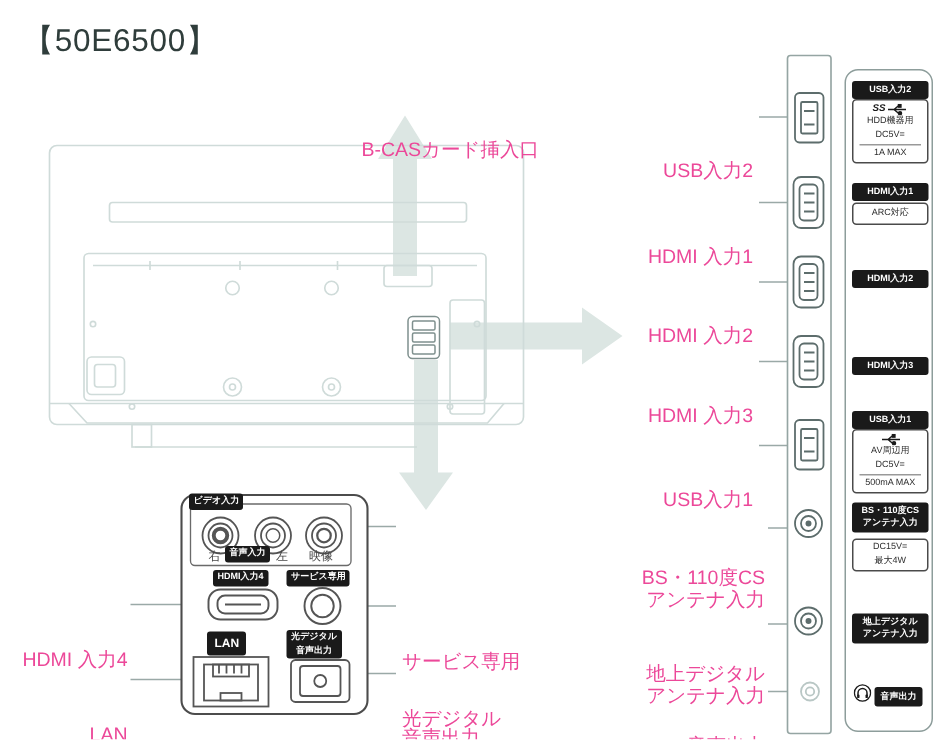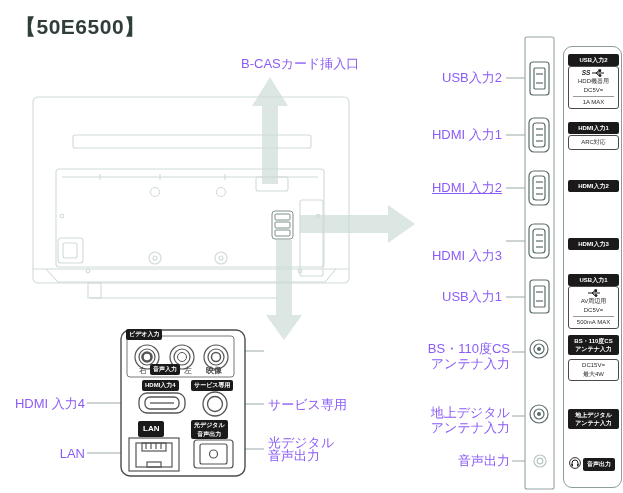--- a/index.html
+++ b/index.html
@@ -1,22 +1,22 @@
 <!DOCTYPE html>
 <html><head>
 <meta charset="utf-8">
 <style>
   * { margin:0; padding:0; box-sizing:border-box; }
   html,body { background:#ffffff; }
   .screen { position:relative; width:623px; height:493px; background:#ffffff;
             font-family:"Liberation Sans","DejaVu Sans",sans-serif; overflow:hidden; }
   .art { position:absolute; left:0; top:0; }
-  .title { position:absolute; left:15px; top:13px; font-size:21px; font-weight:700;
+  .title { position:absolute; left:15px; top:13px; font-size:21px; font-weight:400;
            color:#2f3d3b; letter-spacing:0.5px; }
-  .lbl { position:absolute; font-size:13px; color:#8b5cf6; white-space:nowrap; line-height:15px; }
+  .lbl { position:absolute; font-size:13px; color:#ec4899; white-space:nowrap; line-height:15px;margin-top:36px; }
   .lbl .ln { display:block; }
   .re1 { right:121px; text-align:right; }
   .re2 { right:113px; text-align:right; }
   .le  { right:538px; text-align:left; }
   .badge { position:absolute; background:#1a1a1a; color:#ffffff; font-size:6px; font-weight:700;
            line-height:1.45; border-radius:2px; padding:1px 3px; text-align:center; white-space:nowrap; }
   .badge .ln { display:block; }
   .tiny { position:absolute; font-size:8px; color:#474747; white-space:nowrap; }
   .strip { position:absolute; left:563px; top:46px; width:59px; height:442px;
            border:1.2px solid #8d9d9b; border-radius:9px; background:#ffffff; }
@@ -186,22 +186,22 @@
         <circle cx="213.5" cy="454" r="4"></circle>
       </g>
     </g>
   </svg>
 
   <div class="title">【50E6500】</div>
   <div class="lbl" style="left:241px; top:56px;">B-CASカード挿入口</div>
 
   <div class="lbl re1" style="top:70px;">USB入力2</div>
   <div class="lbl re1" style="top:127px;text-align:right;">HDMI 入力1</div>
-  <div class="lbl re1" style="top:180px;text-decoration:underline;">HDMI 入力2</div>
-  <div class="lbl re1" style="top:248px;">HDMI 入力3</div>
+  <div class="lbl re1" style="top:180px;">HDMI 入力2</div>
+  <div class="lbl re1" style="top:233px;">HDMI 入力3</div>
   <div class="lbl re1" style="top:289px;">USB入力1</div>
   <div class="lbl re2" style="top:341px;">
     <span class="ln">BS・110度CS</span>
     <span class="ln">アンテナ入力</span>
   </div>
   <div class="lbl re2" style="top:405px;">
     <span class="ln">地上デジタル</span>
     <span class="ln">アンテナ入力</span>
   </div>
   <div class="lbl re2" style="top:453px;">音声出力</div>
@@ -212,21 +212,21 @@
   <div class="lbl" style="left:268px; top:397px;">サービス専用</div>
   <div class="lbl" style="left:268px; top:436px; line-height:13px;">
     <span class="ln">光デジタル</span>
     <span class="ln">音声出力</span>
   </div>
 
   <div class="badge" style="left:126px; top:329px;">ビデオ入力</div>
   <div class="tiny" style="left:139px; top:365px;">右</div>
   <div class="badge" style="left:150px; top:364px;">音声入力</div>
   <div class="tiny" style="left:184px; top:365px;">左</div>
-  <div class="tiny" style="left:206px; top:365px;font-weight:bold;">映像</div>
+  <div class="tiny" style="left:206px; top:365px;">映像</div>
   <div class="badge" style="left:142px; top:380px;">HDMI入力4</div>
   <div class="badge" style="left:191px; top:380px;">サービス専用</div>
   <div class="badge" style="left:138px; top:421px; font-size:8px; padding:2px 5px;">LAN</div>
   <div class="badge" style="left:191px; top:420px;">
     <span class="ln">光デジタル</span>
     <span class="ln">音声出力</span>
   </div>
 
   <div class="strip">
     <div class="badge" style="top:7px;">USB入力2</div>

